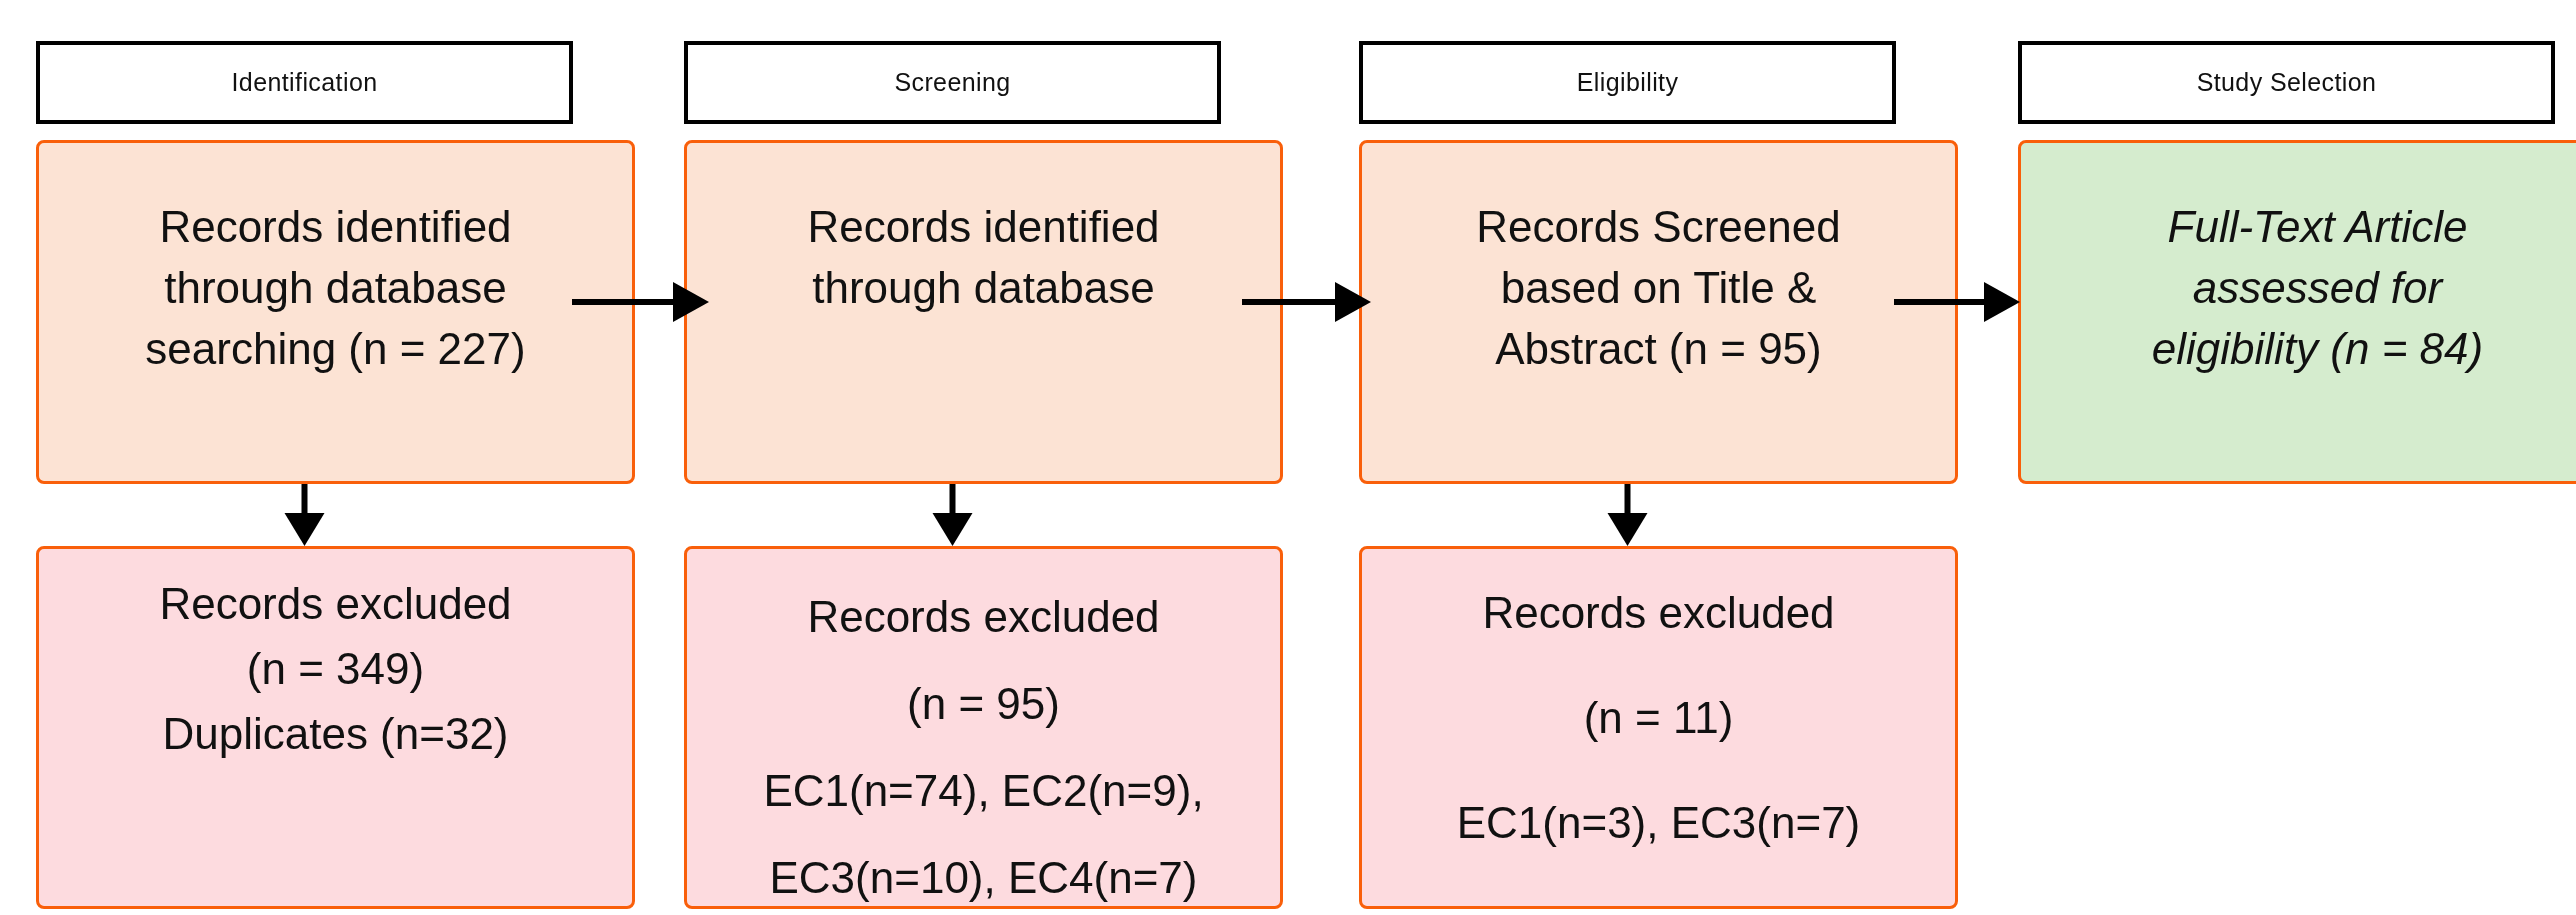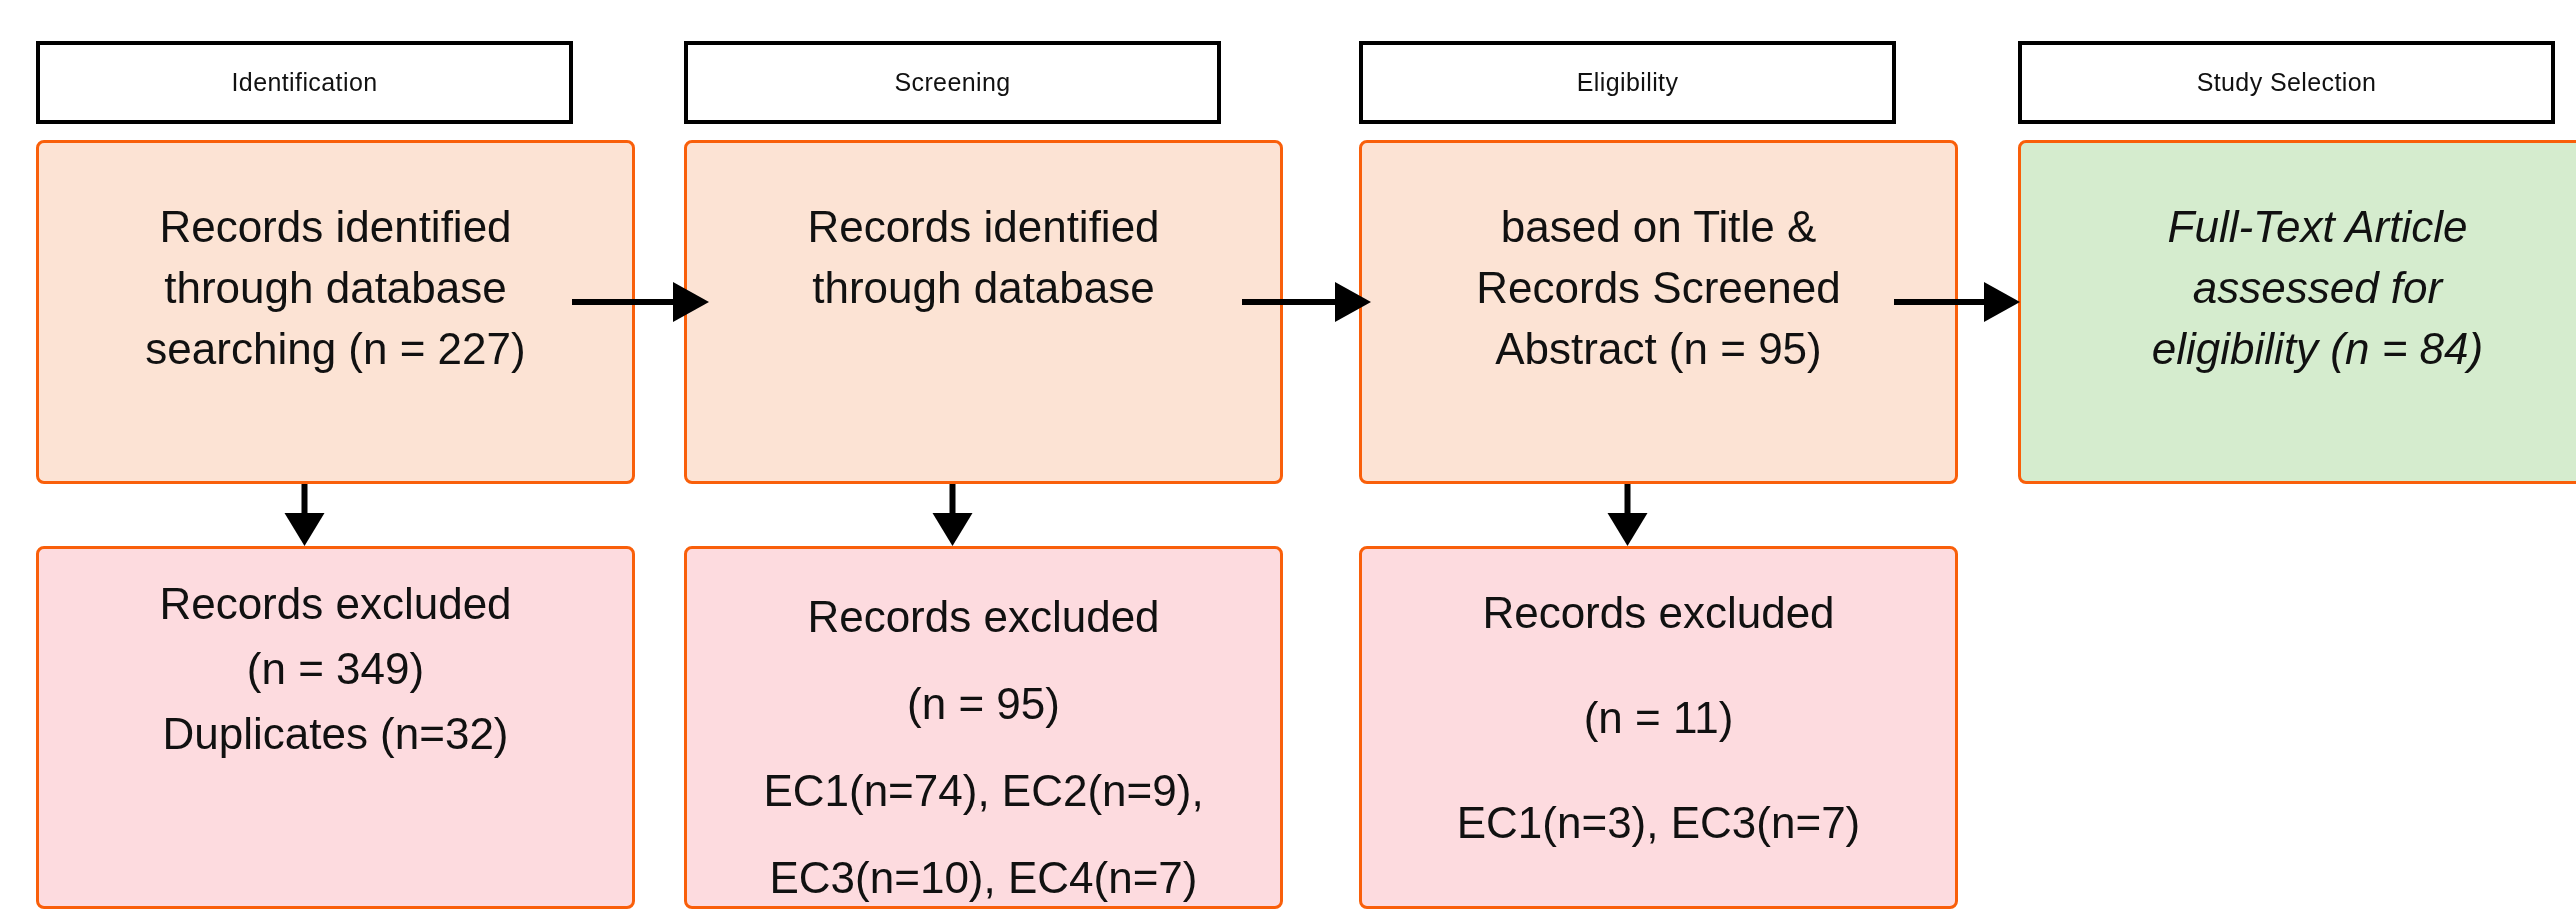--- a/index.html
+++ b/index.html
@@ -83,22 +83,22 @@
       <div>EC1(n=74), EC2(n=9),</div>
       <div>EC3(n=10), EC4(n=7)</div>
     </div>
   </div>
 
   <div class="col" style="left:1359px">
     <div class="hdr">
       <span>Eligibility</span>
     </div>
     <div class="box top">
+      <div>Records Screened</div>
       <div>based on Title &amp;</div>
-      <div>Records Screened</div>
       <div>Abstract (n = 95)</div>
     </div>
     <div class="varrow">
       <div class="stem"></div>
       <div class="head"></div>
     </div>
     <div class="box bottom b3">
       <div>Records excluded</div>
       <div>(n = 11)</div>
       <div>EC1(n=3), EC3(n=7)</div>

